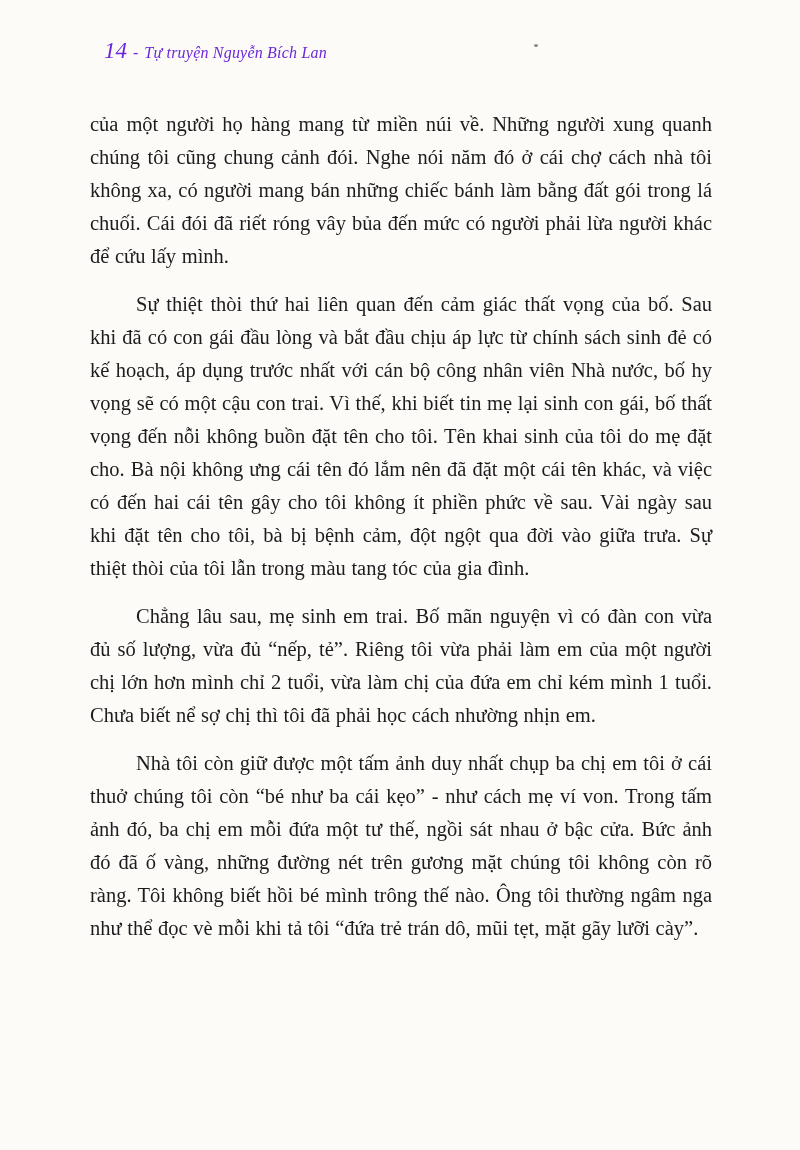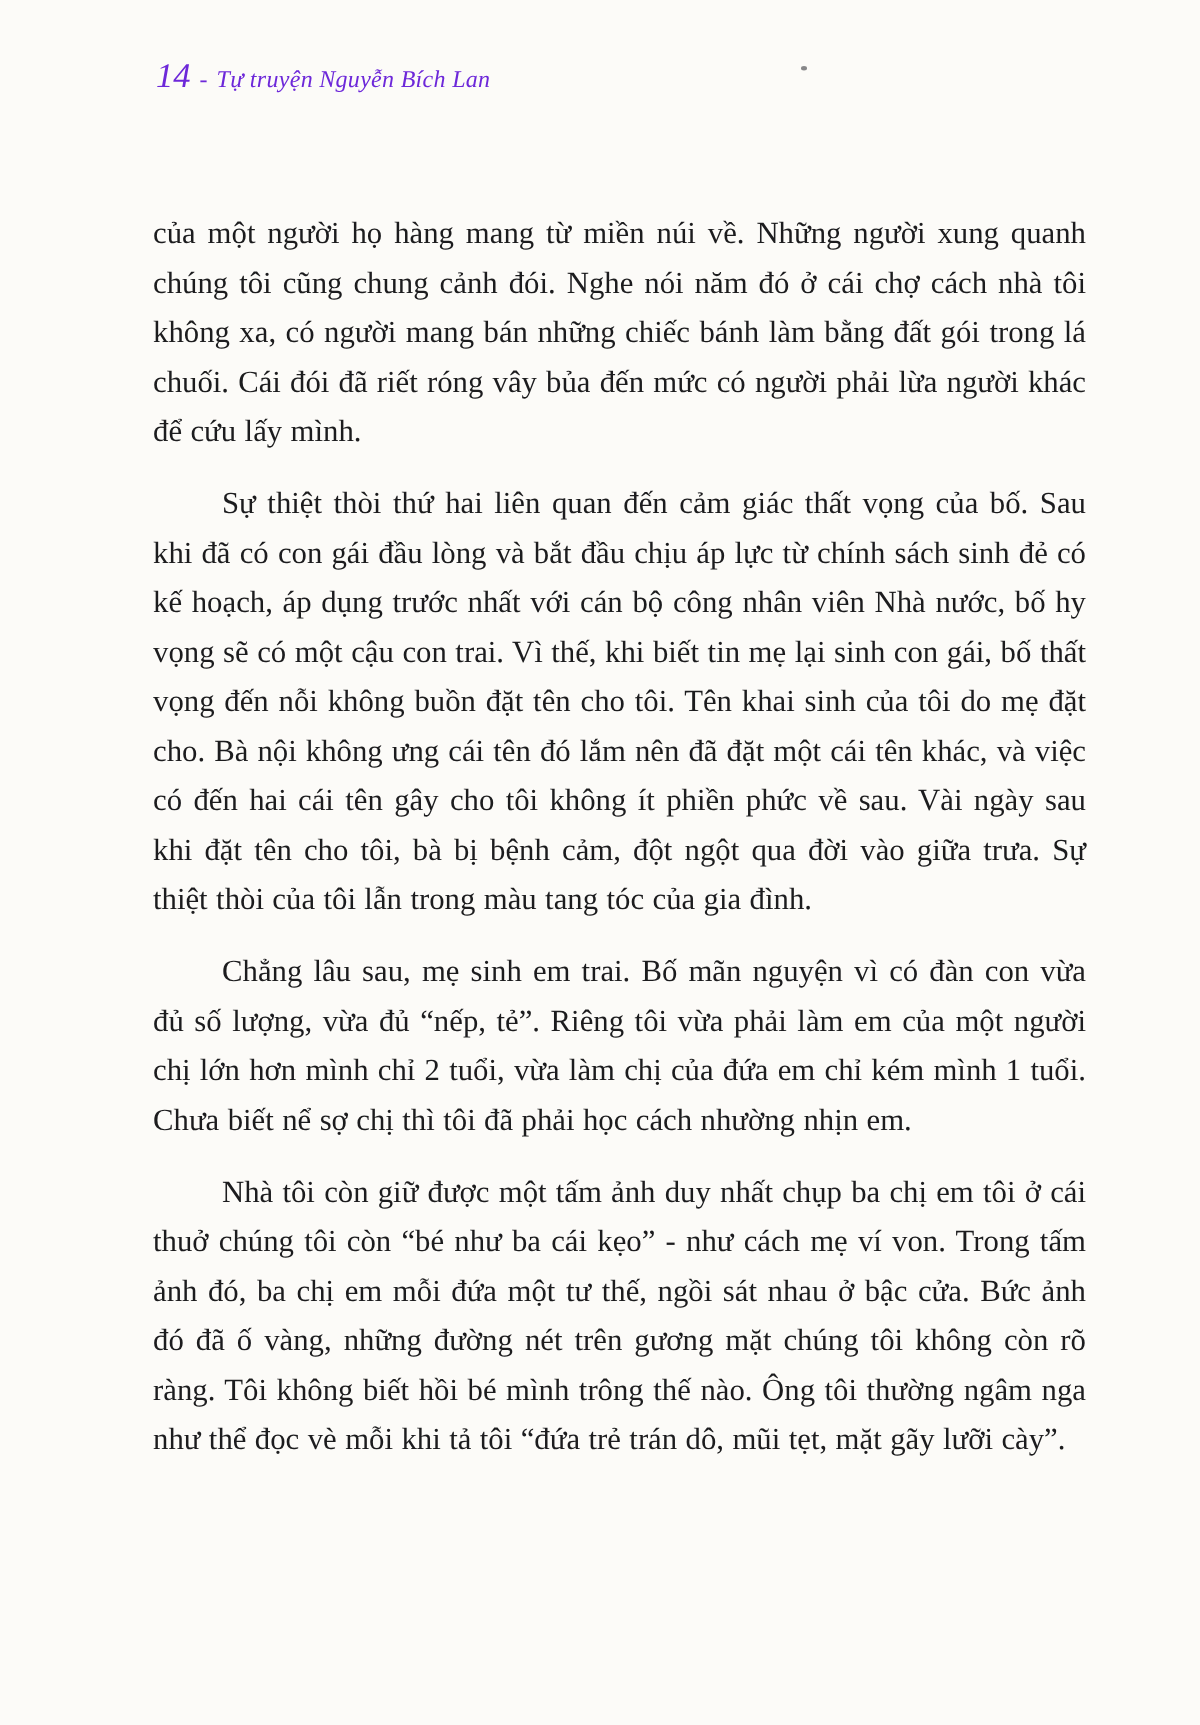--- a/index.html
+++ b/index.html
@@ -46,26 +46,25 @@
     left: 534px;
     width: 4px;
     height: 3px;
     background: #55555a;
     border-radius: 50%;
     opacity: 0.7;
   }
   .body-text {
     position: absolute;
     top: 108px;
-    left: 102px;
+    left: 90px;
     width: 622px;
     font-size: 20.5px;
     line-height: 33px;
     text-align: justify;
-    margin-top: 32px;
   }
   .body-text p {
     margin: 0 0 15px 0;
     text-indent: 46px;
     word-spacing: 0.5px;
   }
   .body-text p.no-indent {
     text-indent: 0;
   }
 </style>

